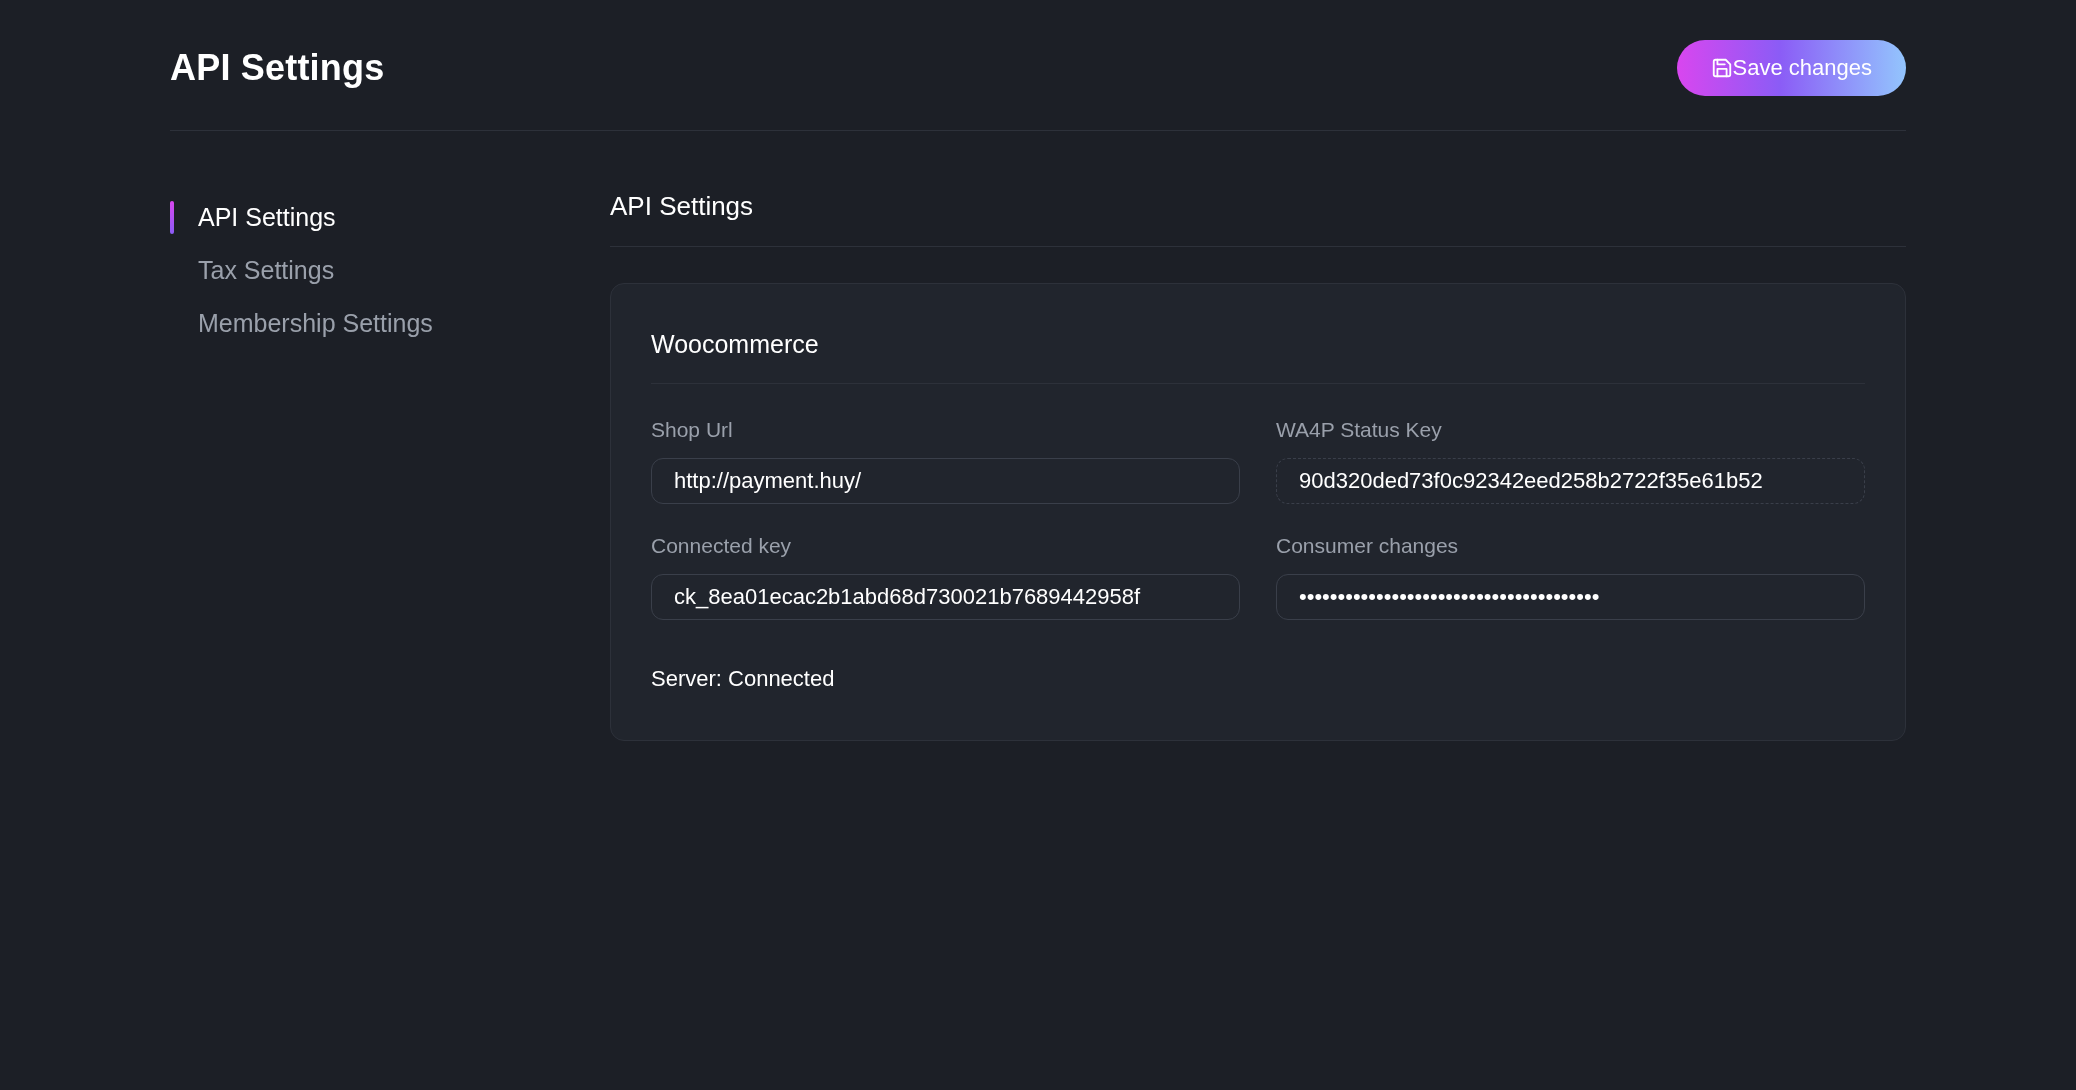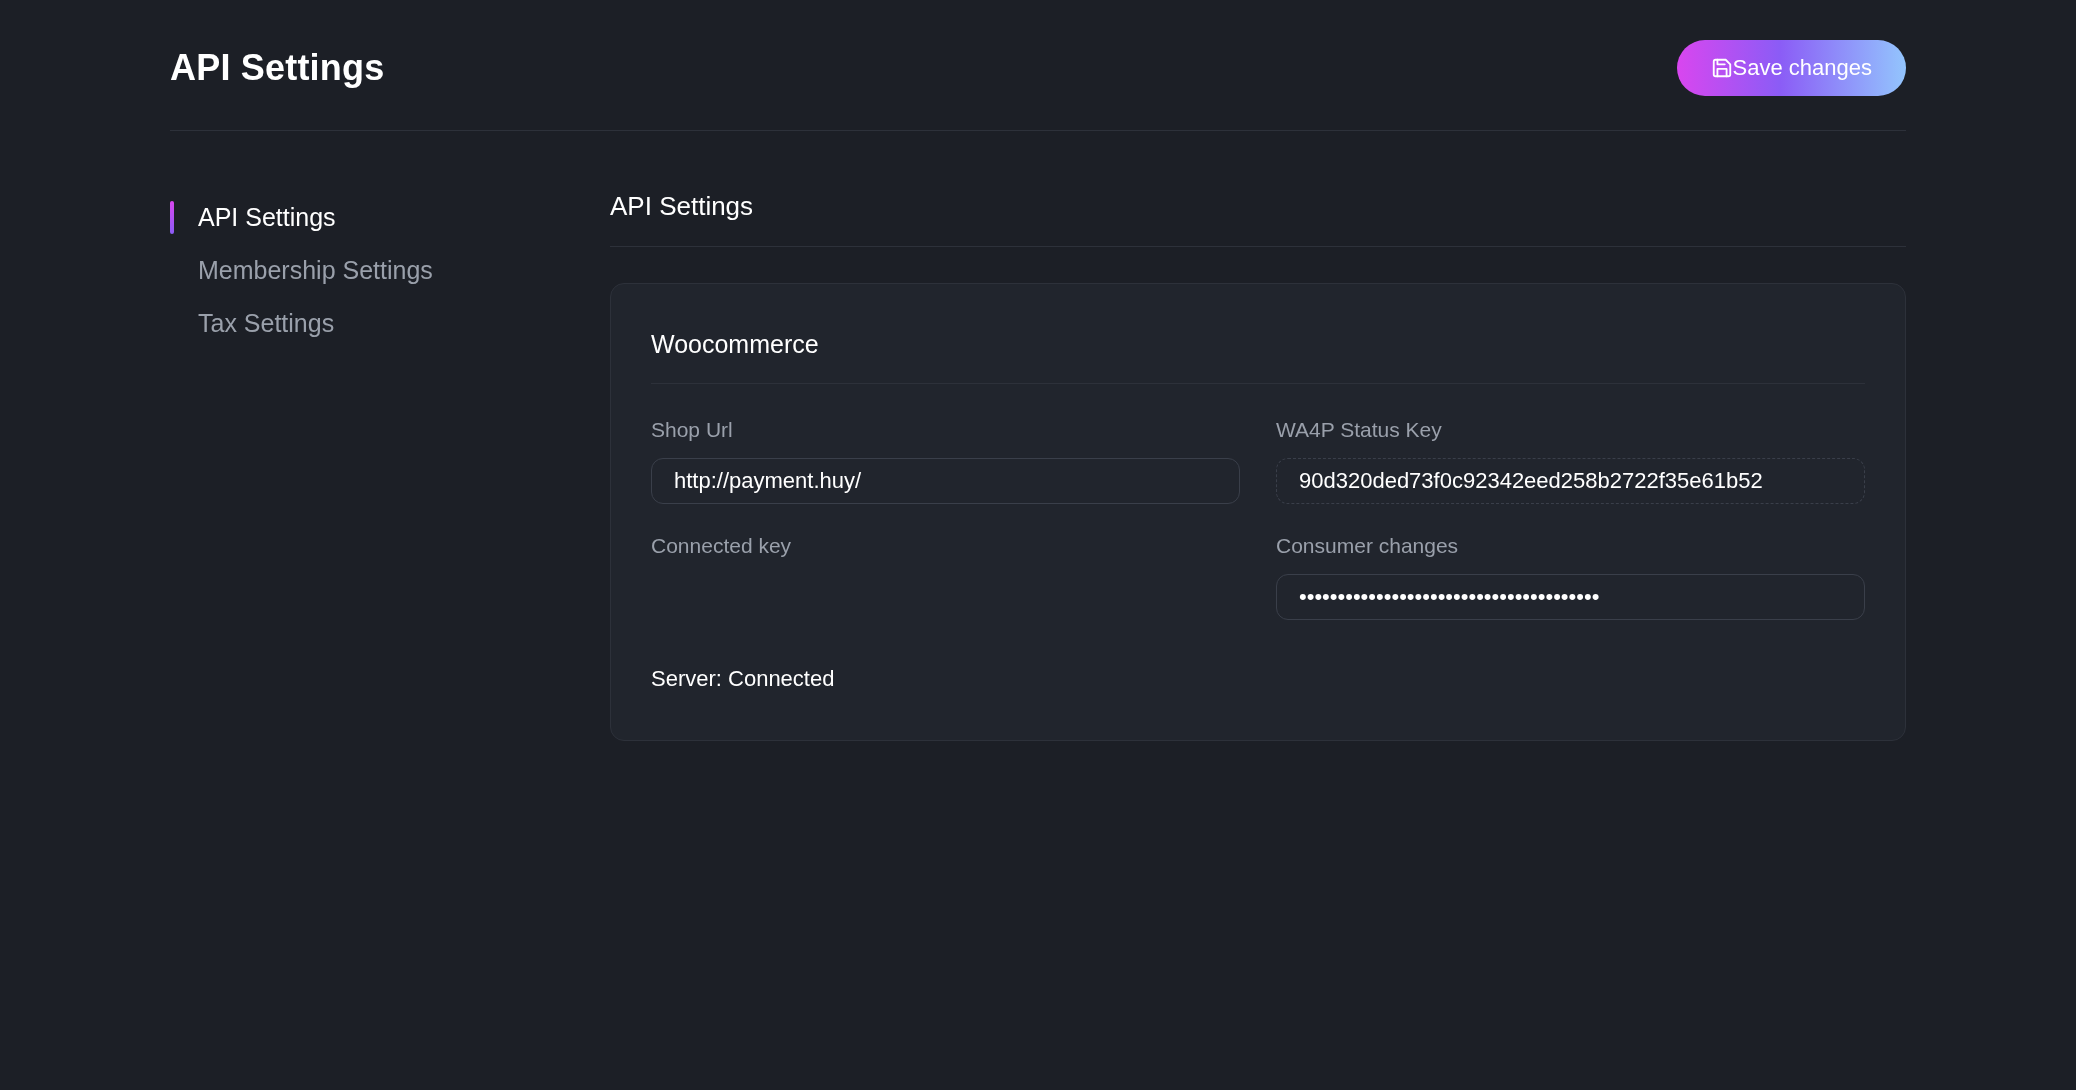--- a/index.html
+++ b/index.html
@@ -176,24 +176,24 @@
     </button>
   </div>
 
   <div class="body">
 
     <nav class="sidebar">
       <div class="side-item active">
         <span>API Settings</span>
       </div>
       <div class="side-item">
+        <span>Tax Settings</span>
+      </div>
+      <div class="side-item">
         <span>Membership Settings</span>
-      </div>
-      <div class="side-item">
-        <span>Tax Settings</span>
       </div>
     </nav>
 
     <div class="main">
 
       <div class="section-title">API Settings</div>
 
       <div class="panel">
 
         <div class="panel-title">Woocommerce</div>
@@ -205,20 +205,21 @@
             <input class="field-input" type="text" value="http://payment.huy/" style="">
           </div>
 
           <div>
             <div class="field-label">WA4P Status Key</div>
             <input class="field-input dashed" type="text" value="90d320ded73f0c92342eed258b2722f35e61b52" style="">
           </div>
 
           <div>
             <div class="field-label">Connected key</div>
+            <input class="field-input" type="text" value="ck_8ea01ecac2b1abd68d730021b7689442958f" style="">
           </div>
 
           <div>
             <div class="field-label">Consumer changes</div>
             <input class="field-input" type="password" value="cs_xxxxxxxxxxxxxxxxxxxxxxxxxxxxxxxxxxxx" style="">
           </div>
 
         </div>
 
         <div class="status-line">Server: Connected</div>

